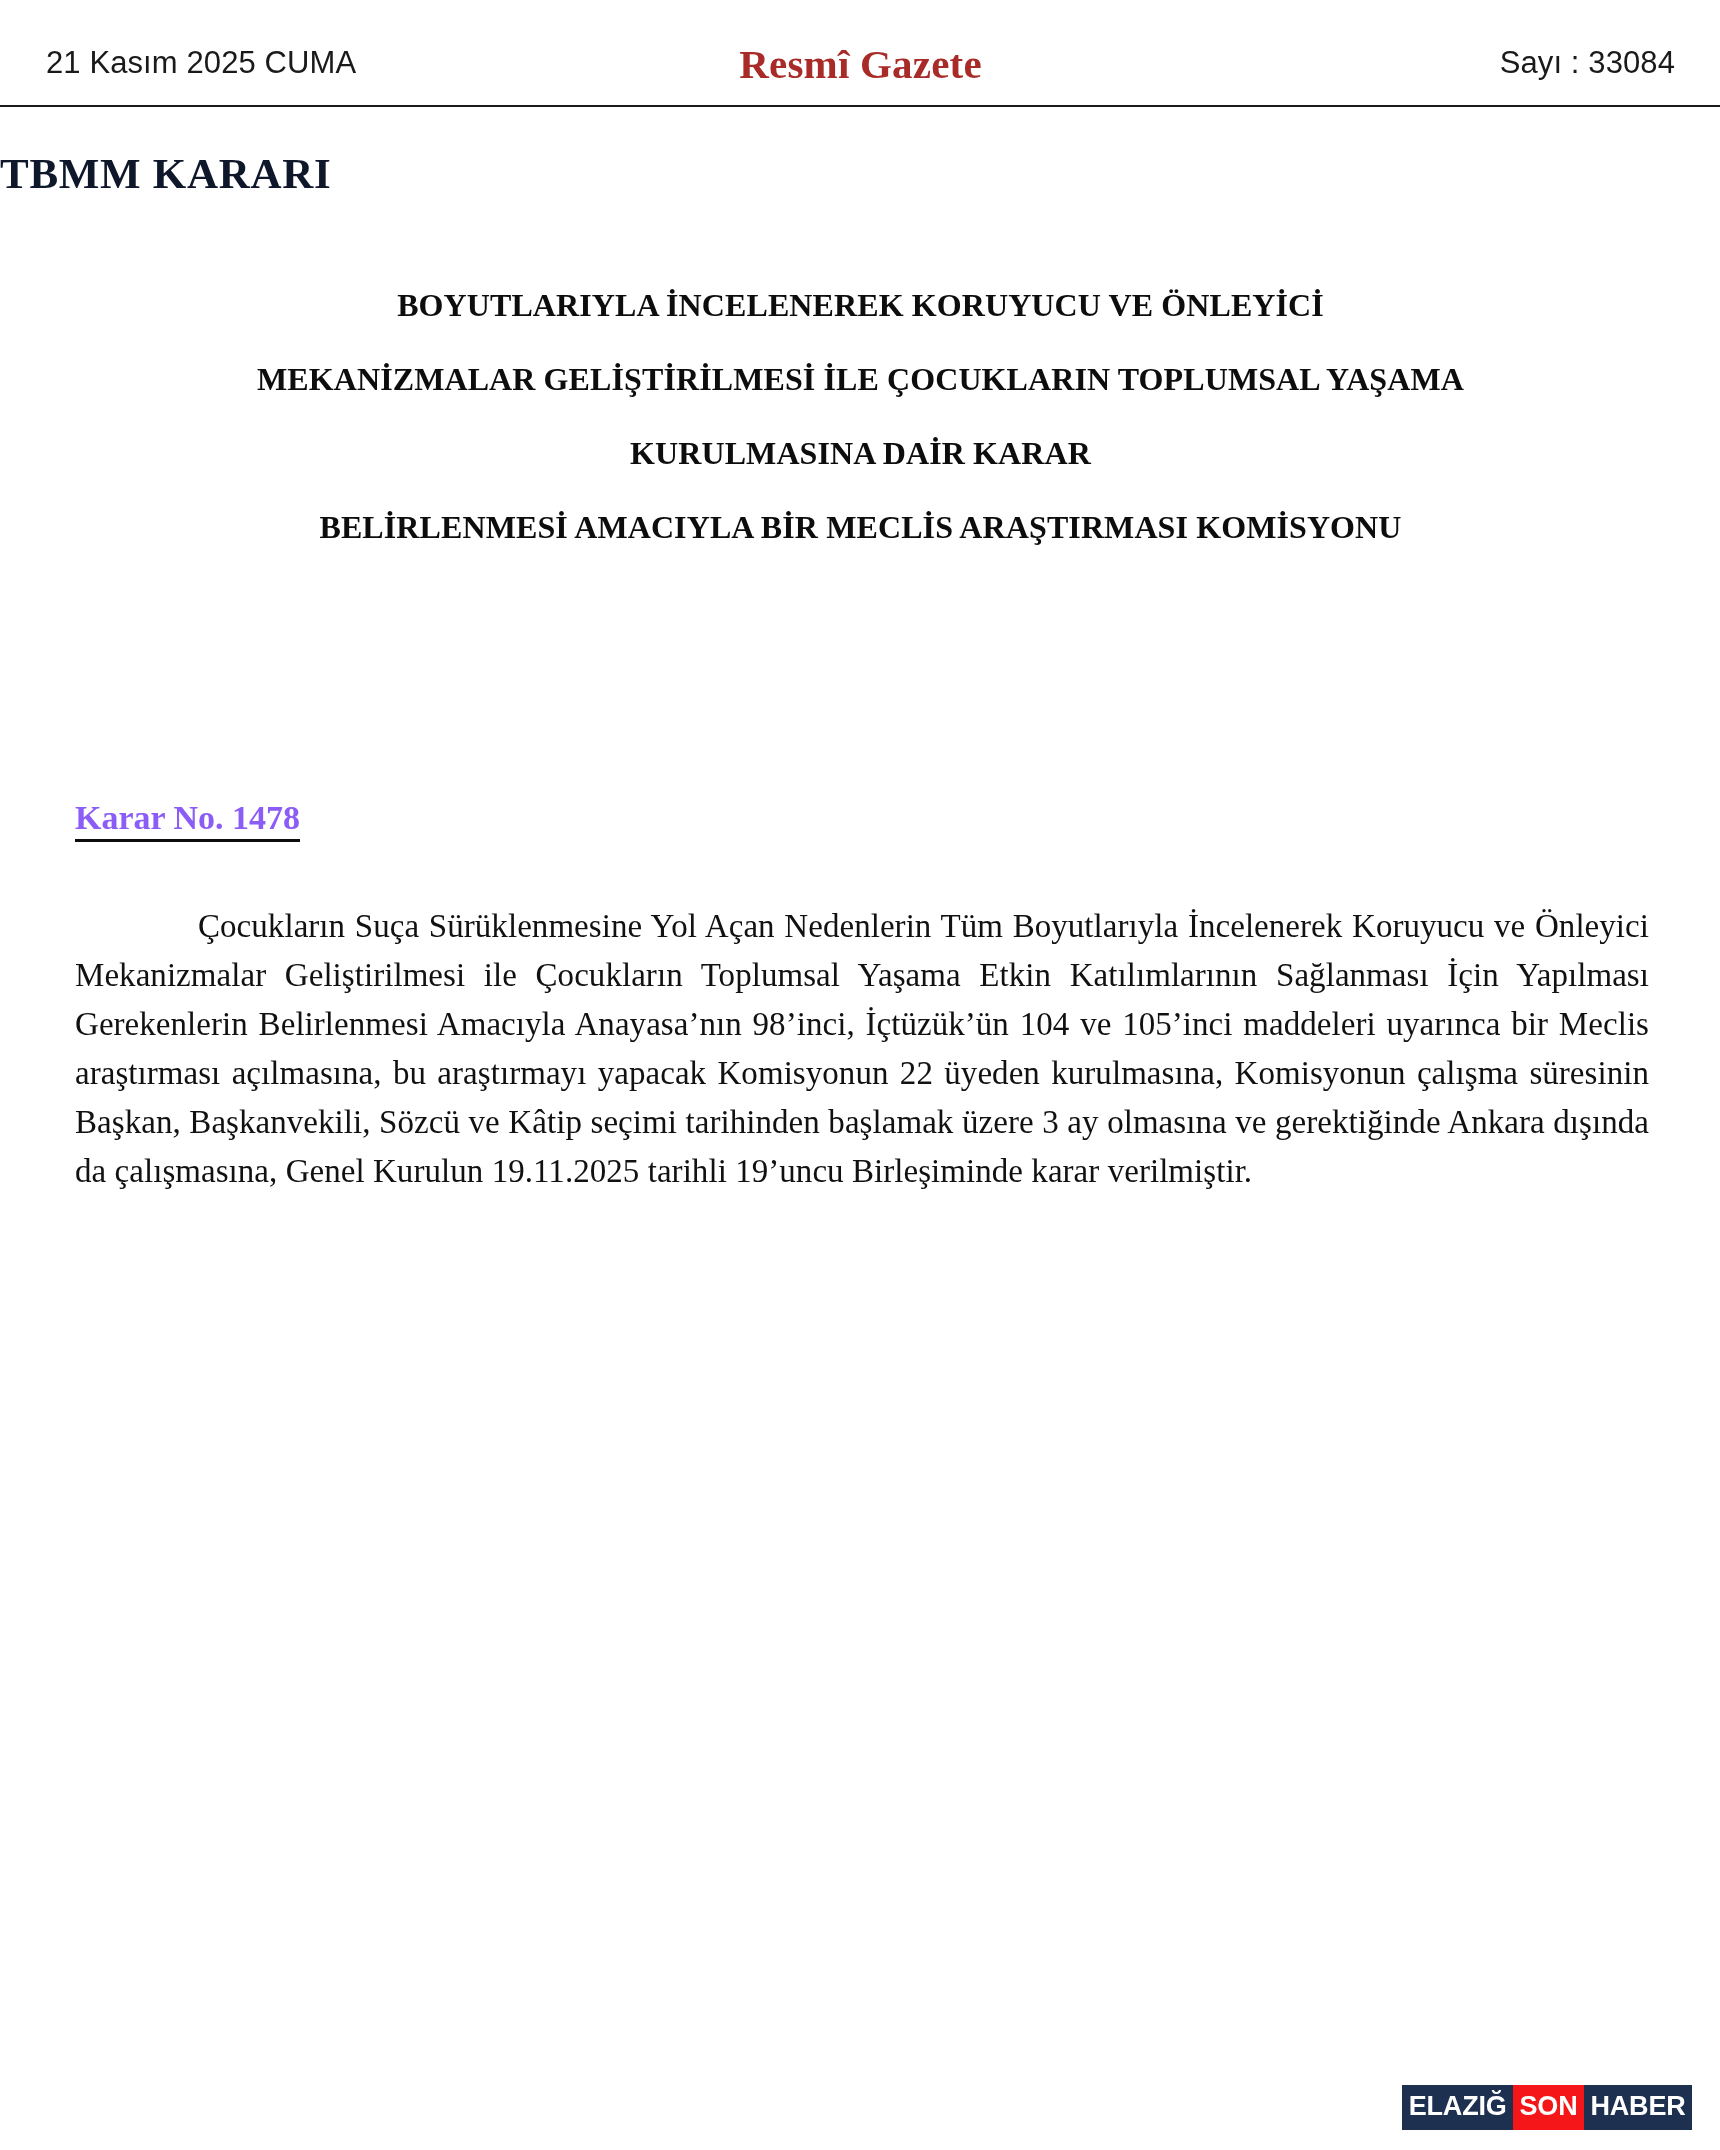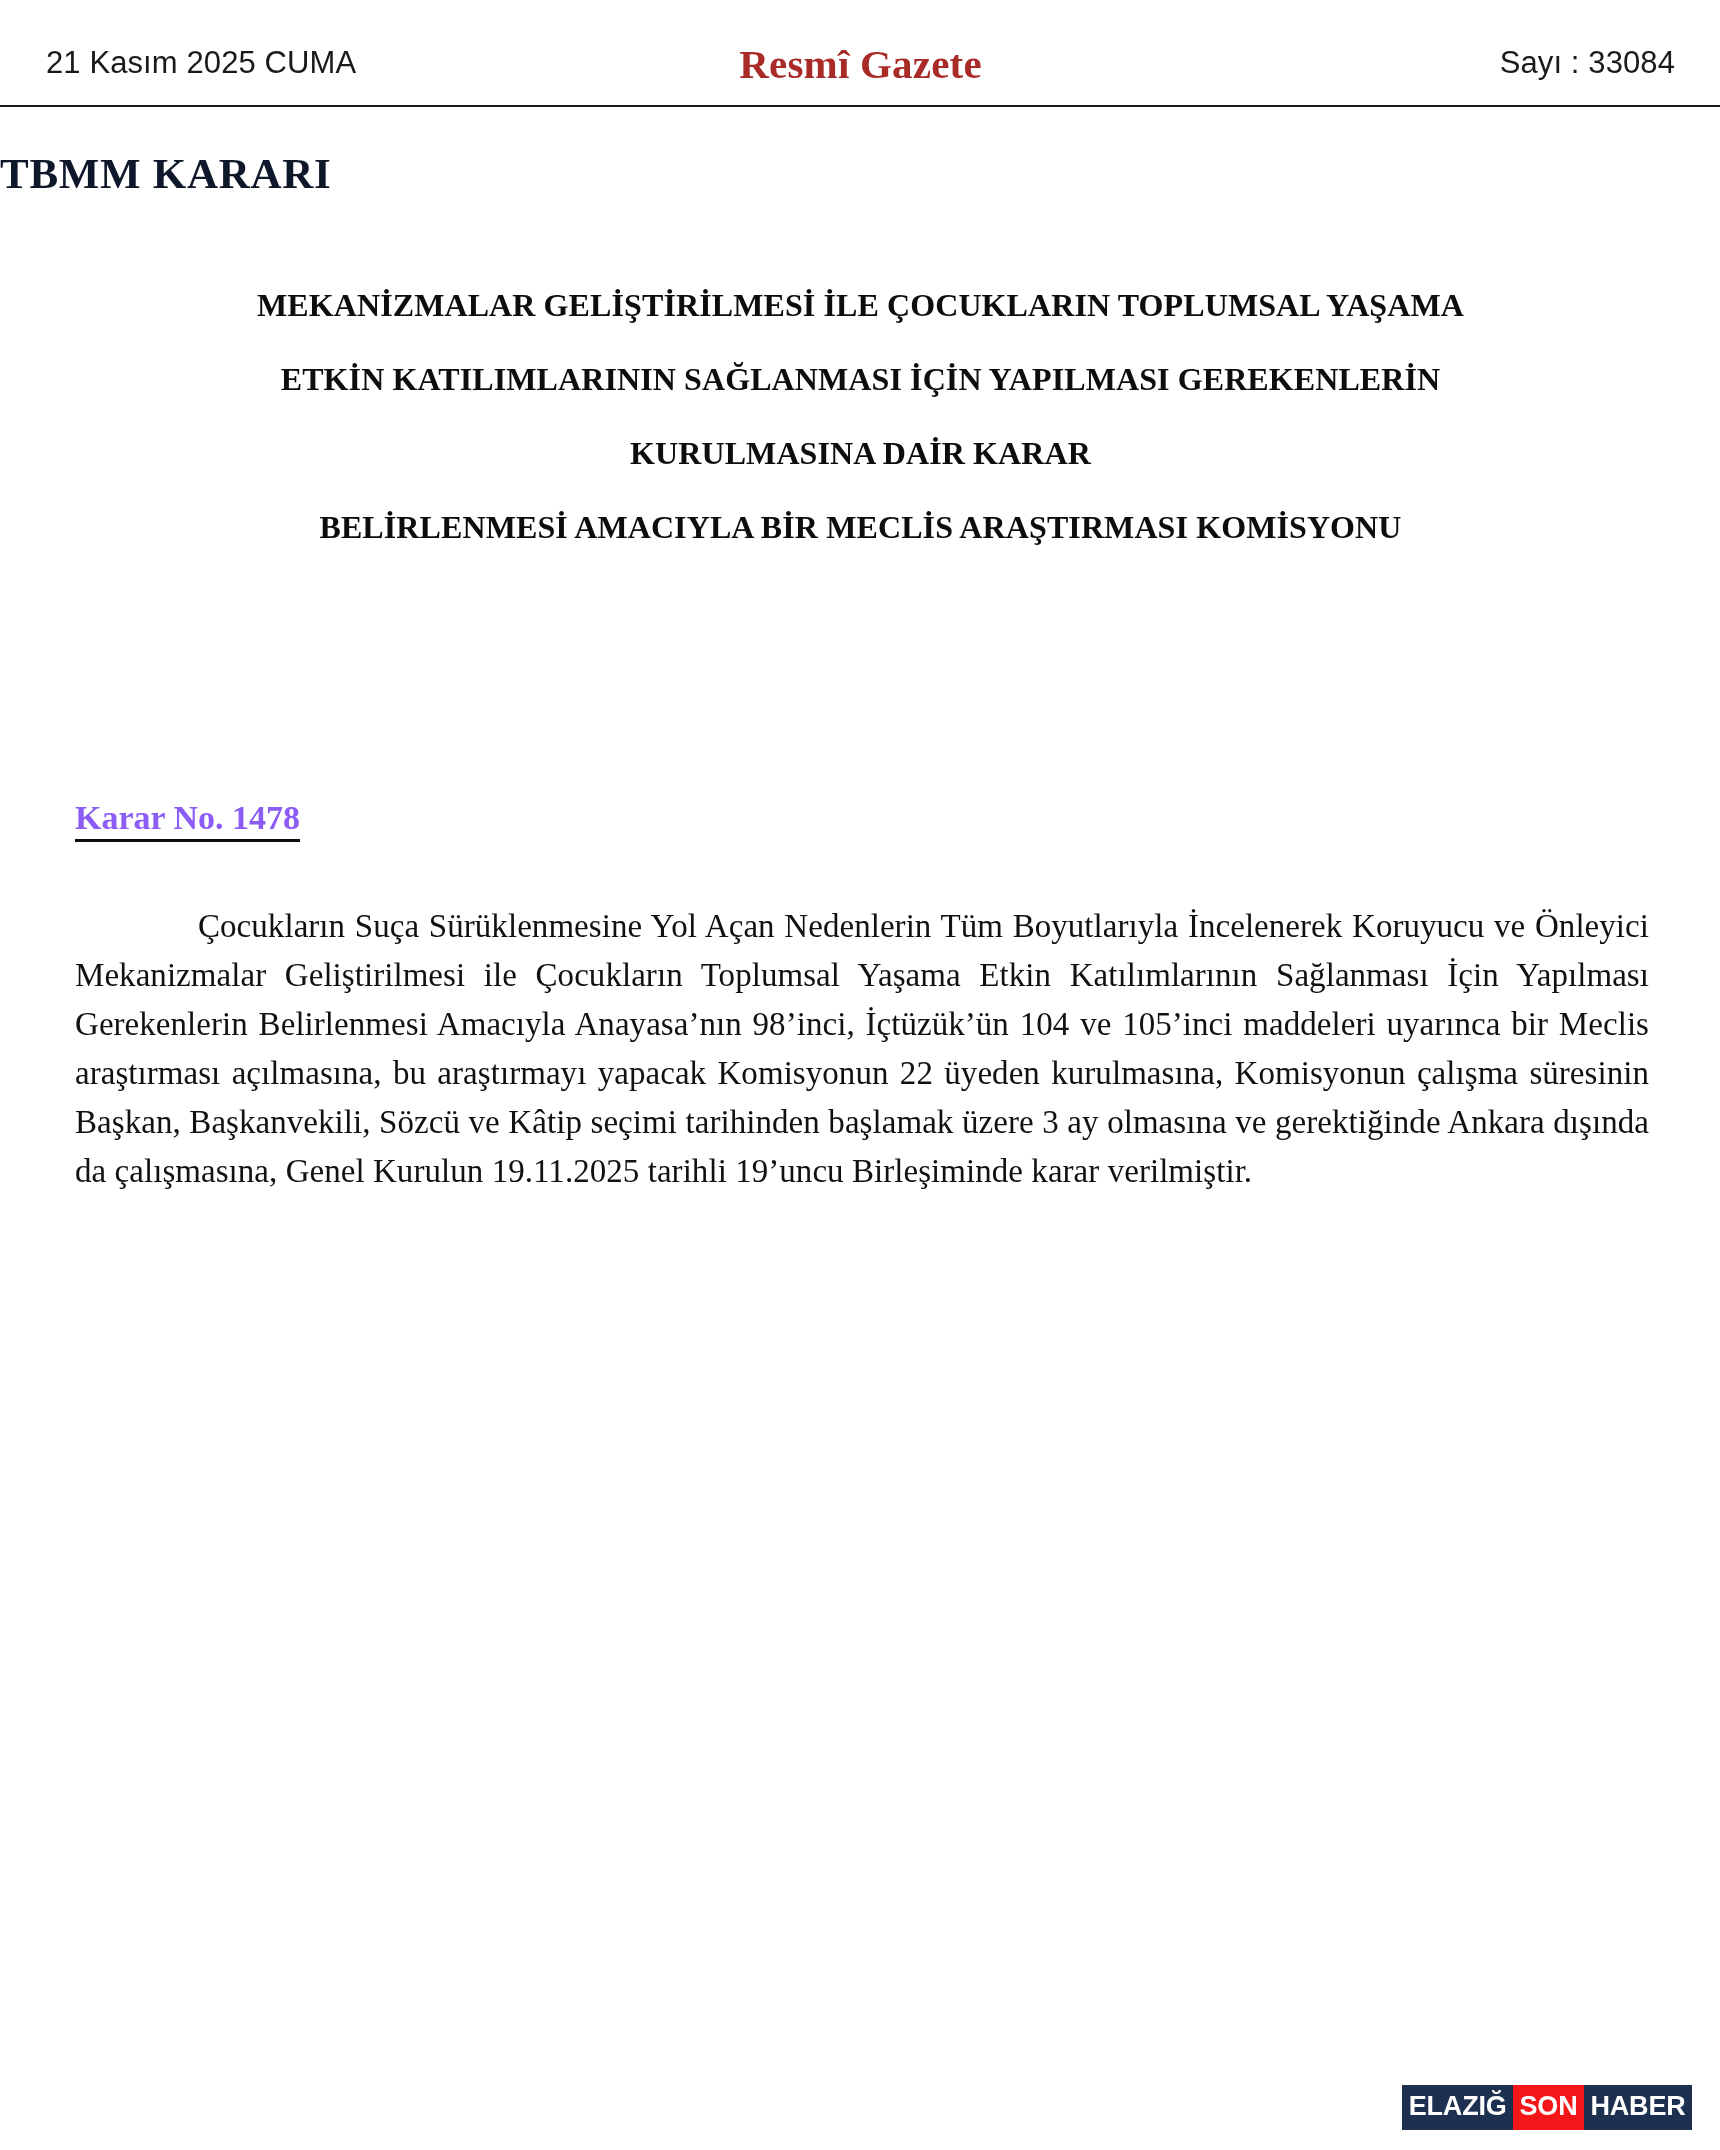--- a/index.html
+++ b/index.html
@@ -176,22 +176,22 @@
   <div class="masthead">
     <div class="masthead-date">21 Kasım 2025 CUMA</div>
     <div class="masthead-title">Resmî Gazete</div>
     <div class="masthead-issue">Sayı : 33084</div>
   </div>
   <div class="masthead-rule"></div>
 
   <div class="doc-type">TBMM KARARI</div>
 
   <div class="doc-heading">
+    <span class="hline">BOYUTLARIYLA İNCELENEREK KORUYUCU VE ÖNLEYİCİ</span>
     <span class="hline">MEKANİZMALAR GELİŞTİRİLMESİ İLE ÇOCUKLARIN TOPLUMSAL YAŞAMA</span>
-    <span class="hline">ETKİN KATILIMLARININ SAĞLANMASI İÇİN YAPILMASI GEREKENLERİN</span>
     <span class="hline">KURULMASINA DAİR KARAR</span>
     <span class="hline">BELİRLENMESİ AMACIYLA BİR MECLİS ARAŞTIRMASI KOMİSYONU</span>
   </div>
 
   <div class="meta-row">
     <span class="meta-item">Karar No. 1478</span>
   </div>
 
   <div class="body-text">Çocukların Suça Sürüklenmesine Yol Açan Nedenlerin Tüm Boyutlarıyla İncelenerek Koruyucu ve Önleyici Mekanizmalar Geliştirilmesi ile Çocukların Toplumsal Yaşama Etkin Katılımlarının Sağlanması İçin Yapılması Gerekenlerin Belirlenmesi Amacıyla Anayasa’nın 98’inci, İçtüzük’ün 104 ve 105’inci maddeleri uyarınca bir Meclis araştırması açılmasına, bu araştırmayı yapacak Komisyonun 22 üyeden kurulmasına, Komisyonun çalışma süresinin Başkan, Başkanvekili, Sözcü ve Kâtip seçimi tarihinden başlamak üzere 3 ay olmasına ve gerektiğinde Ankara dışında da çalışmasına, Genel Kurulun 19.11.2025 tarihli 19’uncu Birleşiminde karar verilmiştir.</div>
 

